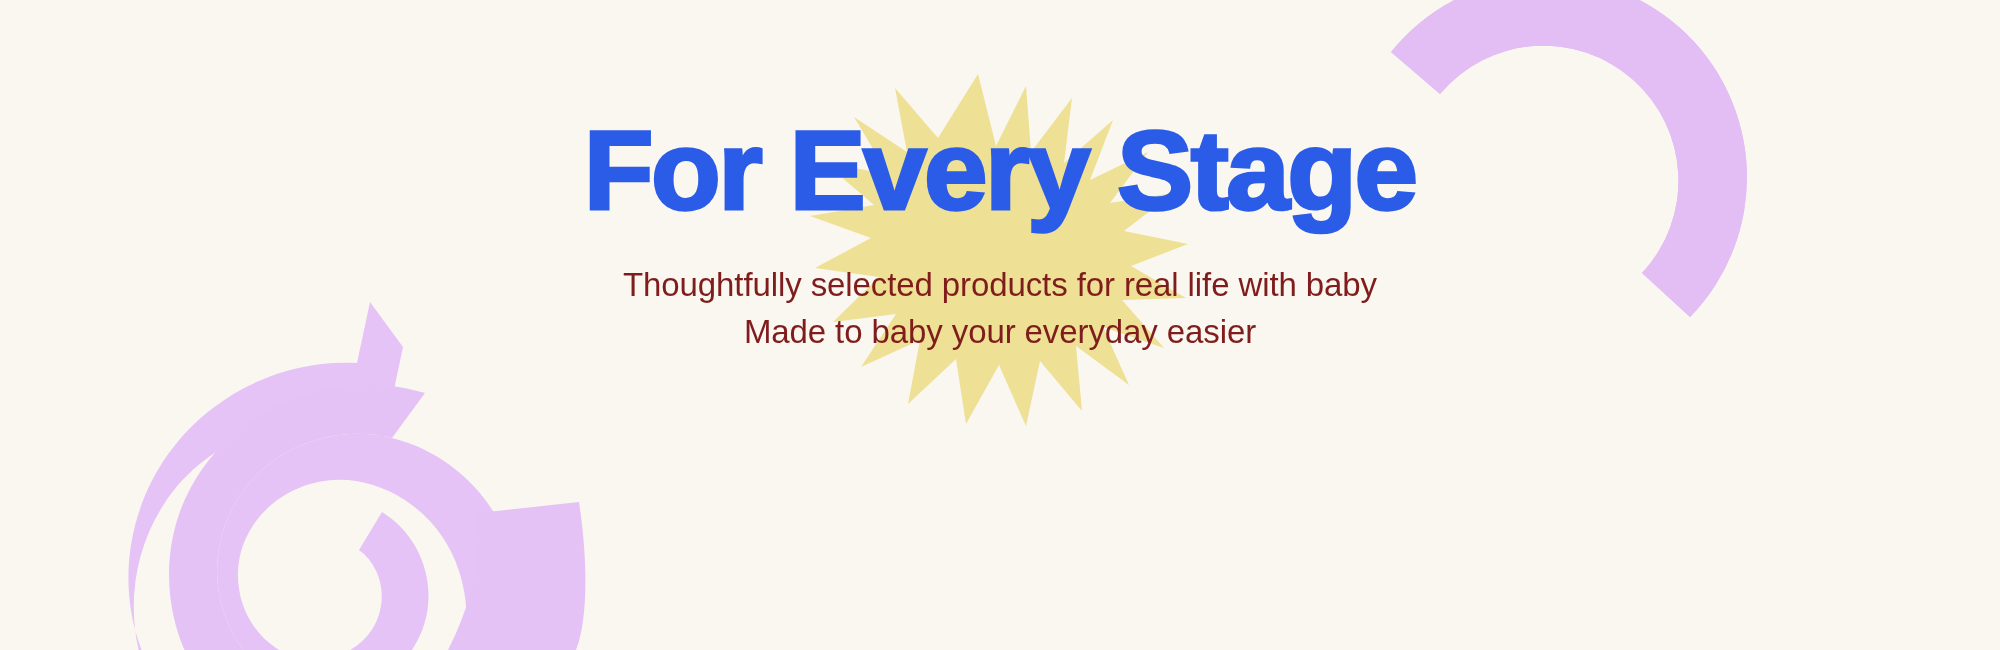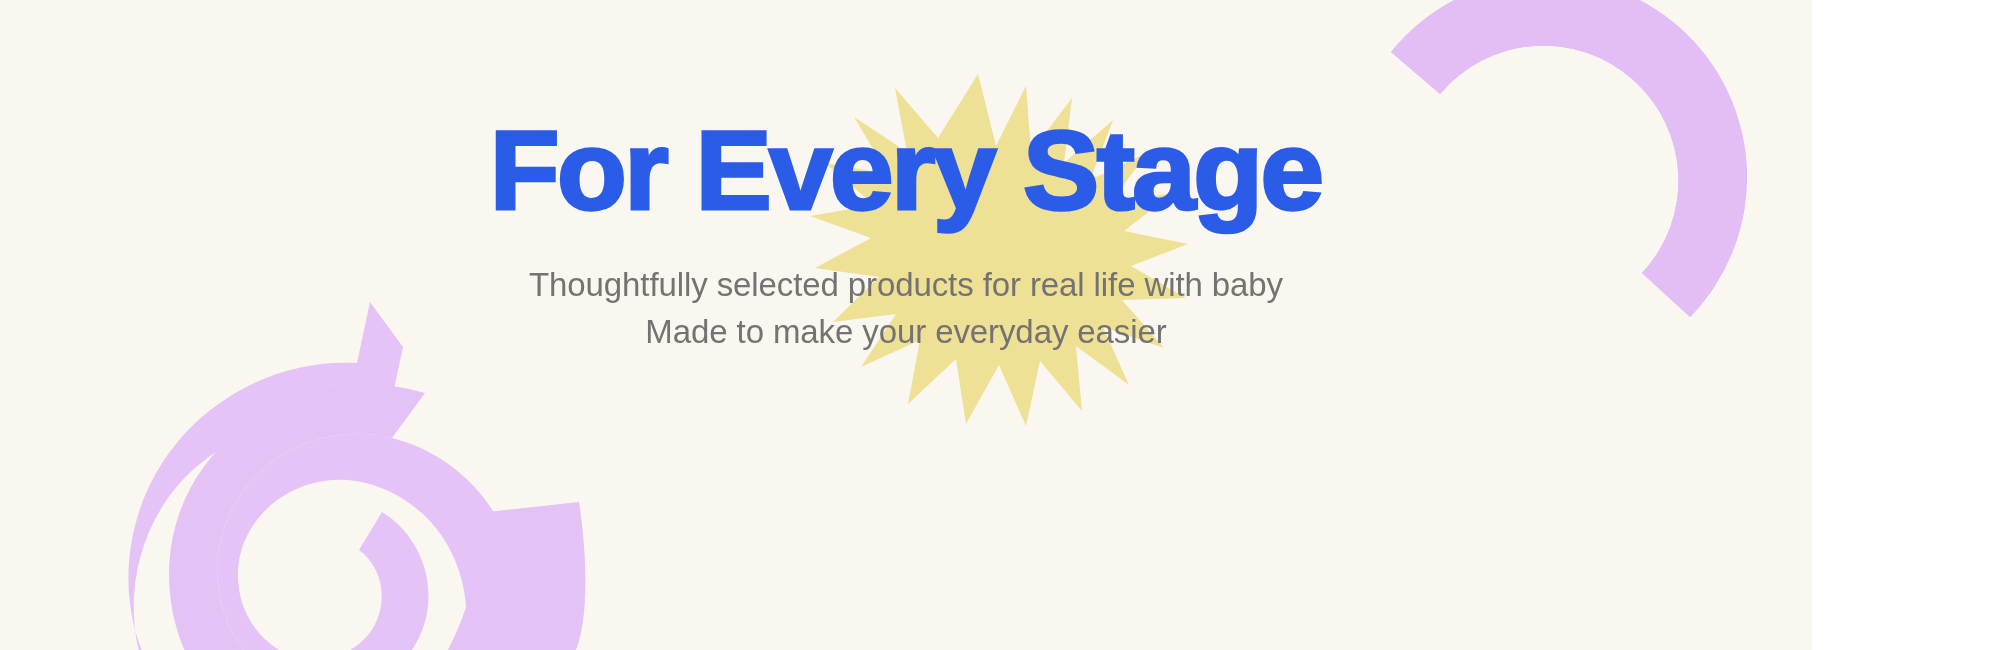--- a/index.html
+++ b/index.html
@@ -8,21 +8,21 @@
   }
   body {
     width: 2000px;
     height: 650px;
     overflow: hidden;
     font-family: "Liberation Sans", sans-serif;
   }
 
   #hero {
     position: relative;
-    width: 1812px;
+    width: 2000px;
     height: 650px;
     background: #FAF7F0;
     overflow: hidden;
   }
 
   
   .deco-layer {
     position: absolute;
     inset: 0;
     width: 2000px;
@@ -60,21 +60,21 @@
     display: block;
     white-space: nowrap;
   }
   .headline .line-1 { transform: scaleX(1.02); }
   .headline .line-2 { margin-top: 6px; }
 
   .subhead {
     margin: 0;
     margin-top: 38px;
     text-align: center;
-    color: #737373;
+    color: #7f1d1d;
     font-family: "Liberation Sans", sans-serif;
     font-weight: 400;
     font-size: 33px;
     line-height: 1.42;
     letter-spacing: -0.1px;
     position: relative;
     z-index: 3;
   }
   .subhead .sline { display: block; white-space: nowrap; }
 </style>
@@ -201,17 +201,17 @@
   </svg>
 
   <div class="content">
 
     <h1 class="headline">
       <span class="line line-1">For Every Stage</span>
     </h1>
 
     <p class="subhead">
       <span class="sline">Thoughtfully selected products for real life with baby</span>
-      <span class="sline">Made to make your everyday easier</span>
+      <span class="sline">Made to baby your everyday easier</span>
     </p>
 
   </div>
 </div>
 
 </body></html>

